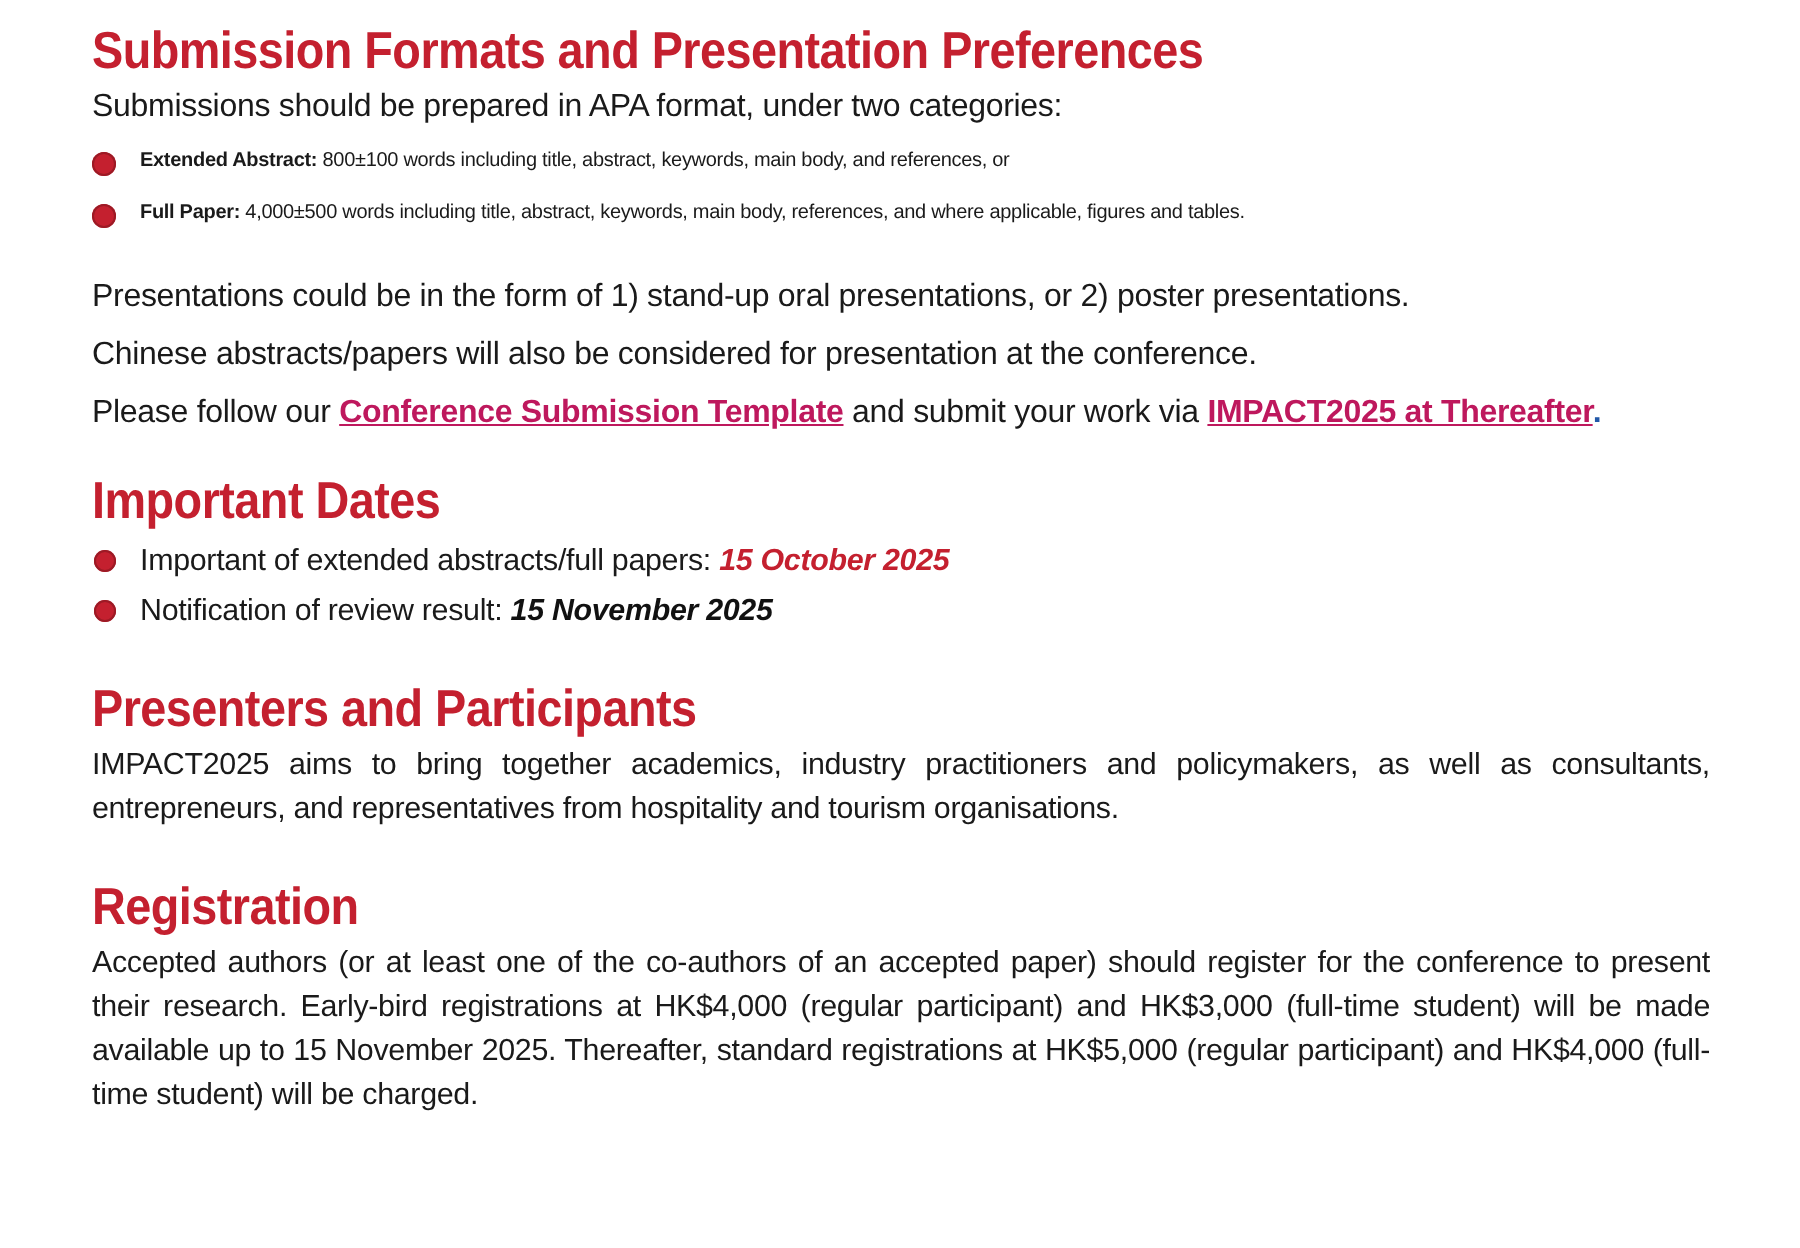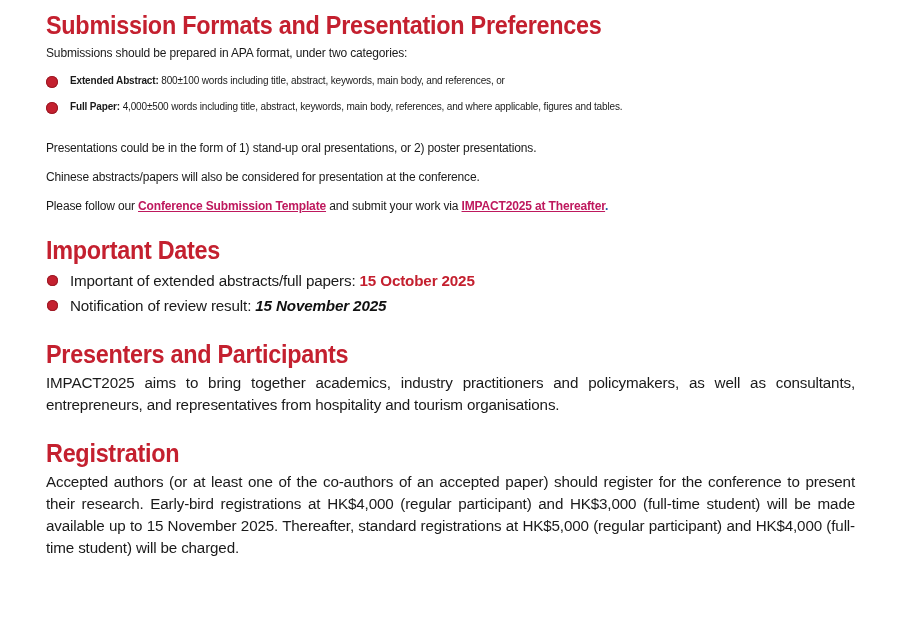--- a/index.html
+++ b/index.html
@@ -40,21 +40,21 @@
     transform-origin: left center;
     white-space: nowrap;
     margin: 0 0 3px 0;
   }
   .heading-dates { margin-top: 18px; }
   .heading-presenters { margin-top: 22px; }
   .heading-registration { margin-top: 22px; }
 
   
   .body-line {
-    font-size: 12px;
+    font-size: 16px;
     line-height: 21px;
     color: #1a1a1a;
     margin: 0;
     letter-spacing: -0.15px;
   }
   .para {
     font-size: 15.2px;
     line-height: 22px;
     color: #1a1a1a;
     margin: 0;
@@ -110,20 +110,21 @@
     top: 5px;
     width: 11px;
     height: 11px;
     border-radius: 50%;
     background: #C4202F;
     box-shadow: inset 0 0 0 1px #9c1a25;
   }
   .date-red {
     color: #C4202F;
     font-weight: 700;
+    font-style: italic;
   }
   .date-black {
     color: #111111;
     font-weight: 700;
     font-style: italic;
   }
 
   
   .doc-link {
     color: #be185d;

